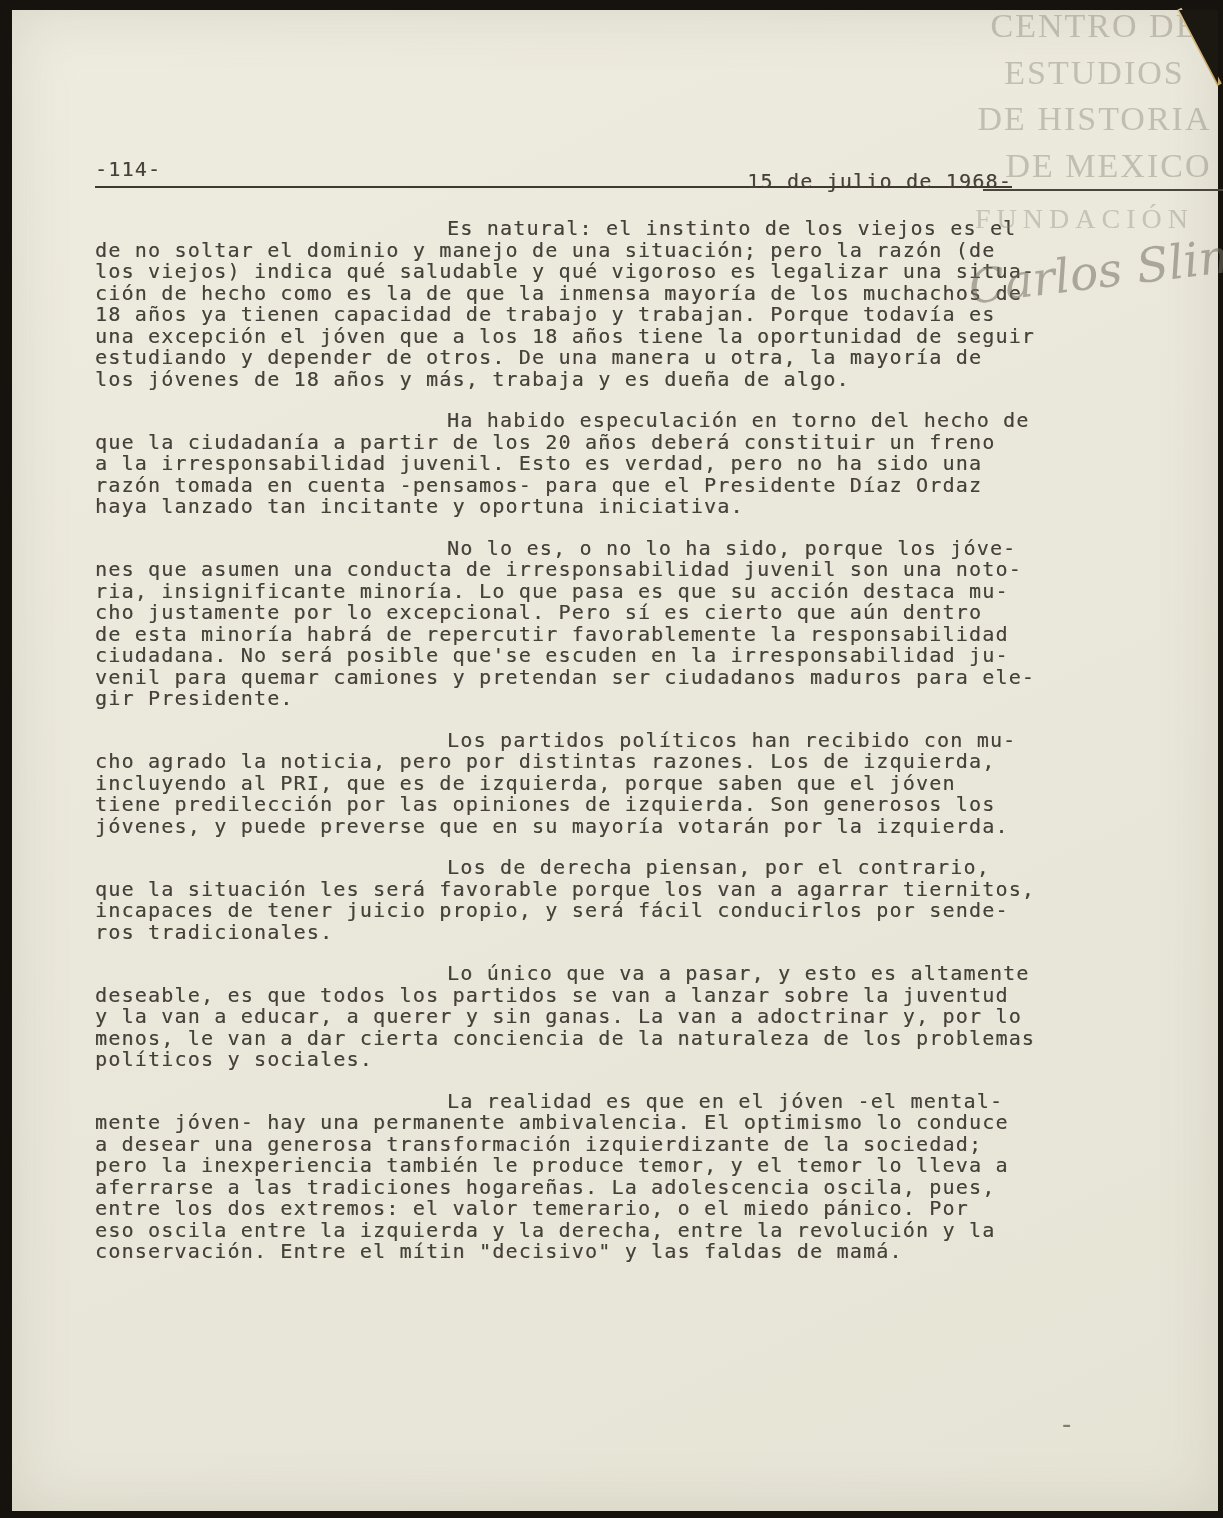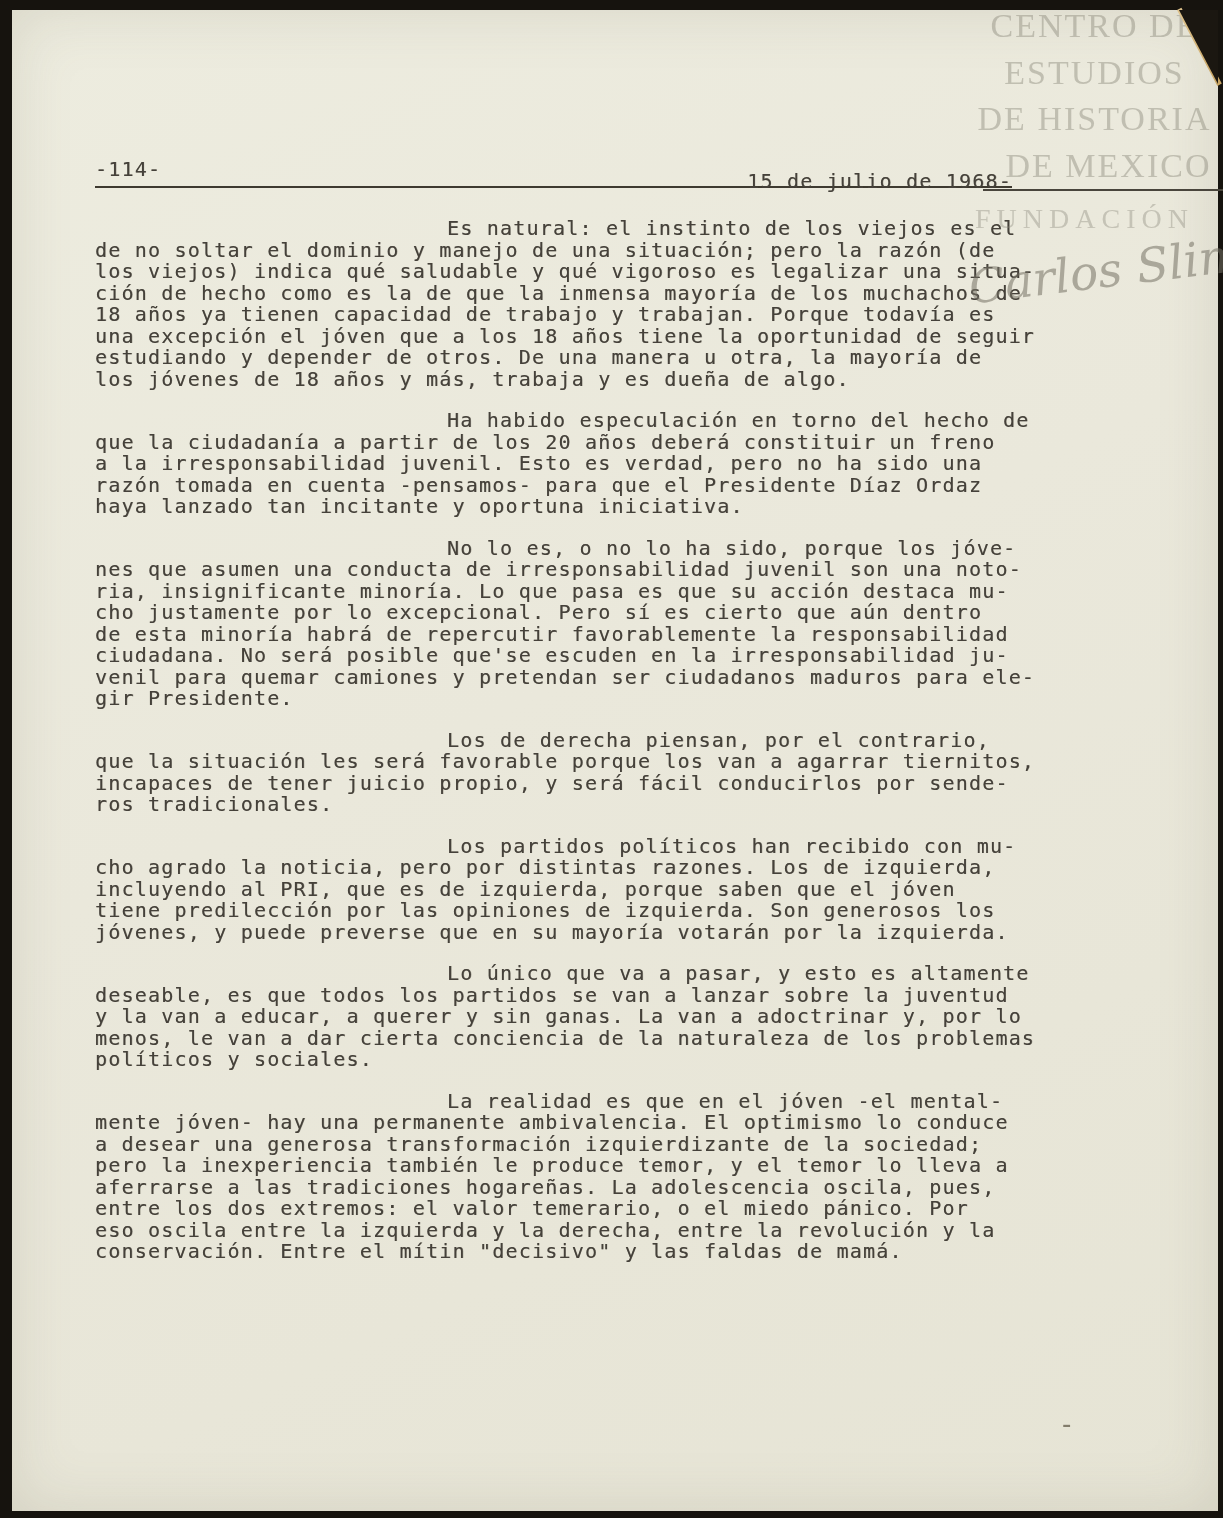--- a/index.html
+++ b/index.html
@@ -93,29 +93,29 @@
 razón tomada en cuenta -pensamos- para que el Presidente Díaz Ordaz
 haya lanzado tan incitante y oportuna iniciativa.</p>
     <p>No lo es, o no lo ha sido, porque los jóve-
 nes que asumen una conducta de irresponsabilidad juvenil son una noto-
 ria, insignificante minoría. Lo que pasa es que su acción destaca mu-
 cho justamente por lo excepcional. Pero sí es cierto que aún dentro
 de esta minoría habrá de repercutir favorablemente la responsabilidad
 ciudadana. No será posible que'se escuden en la irresponsabilidad ju-
 venil para quemar camiones y pretendan ser ciudadanos maduros para ele-
 gir Presidente.</p>
-    <p>Los de derecha piensan, por el contrario,
-que la situación les será favorable porque los van a agarrar tiernitos,
-incapaces de tener juicio propio, y será fácil conducirlos por sende-
-ros tradicionales.</p>
     <p>Los partidos políticos han recibido con mu-
 cho agrado la noticia, pero por distintas razones. Los de izquierda,
 incluyendo al PRI, que es de izquierda, porque saben que el jóven
 tiene predilección por las opiniones de izquierda. Son generosos los
 jóvenes, y puede preverse que en su mayoría votarán por la izquierda.</p>
+    <p>Los de derecha piensan, por el contrario,
+que la situación les será favorable porque los van a agarrar tiernitos,
+incapaces de tener juicio propio, y será fácil conducirlos por sende-
+ros tradicionales.</p>
     <p>Lo único que va a pasar, y esto es altamente
 deseable, es que todos los partidos se van a lanzar sobre la juventud
 y la van a educar, a querer y sin ganas. La van a adoctrinar y, por lo
 menos, le van a dar cierta conciencia de la naturaleza de los problemas
 políticos y sociales.</p>
     <p>La realidad es que en el jóven -el mental-
 mente jóven- hay una permanente ambivalencia. El optimismo lo conduce
 a desear una generosa transformación izquierdizante de la sociedad;
 pero la inexperiencia también le produce temor, y el temor lo lleva a
 aferrarse a las tradiciones hogareñas. La adolescencia oscila, pues,

